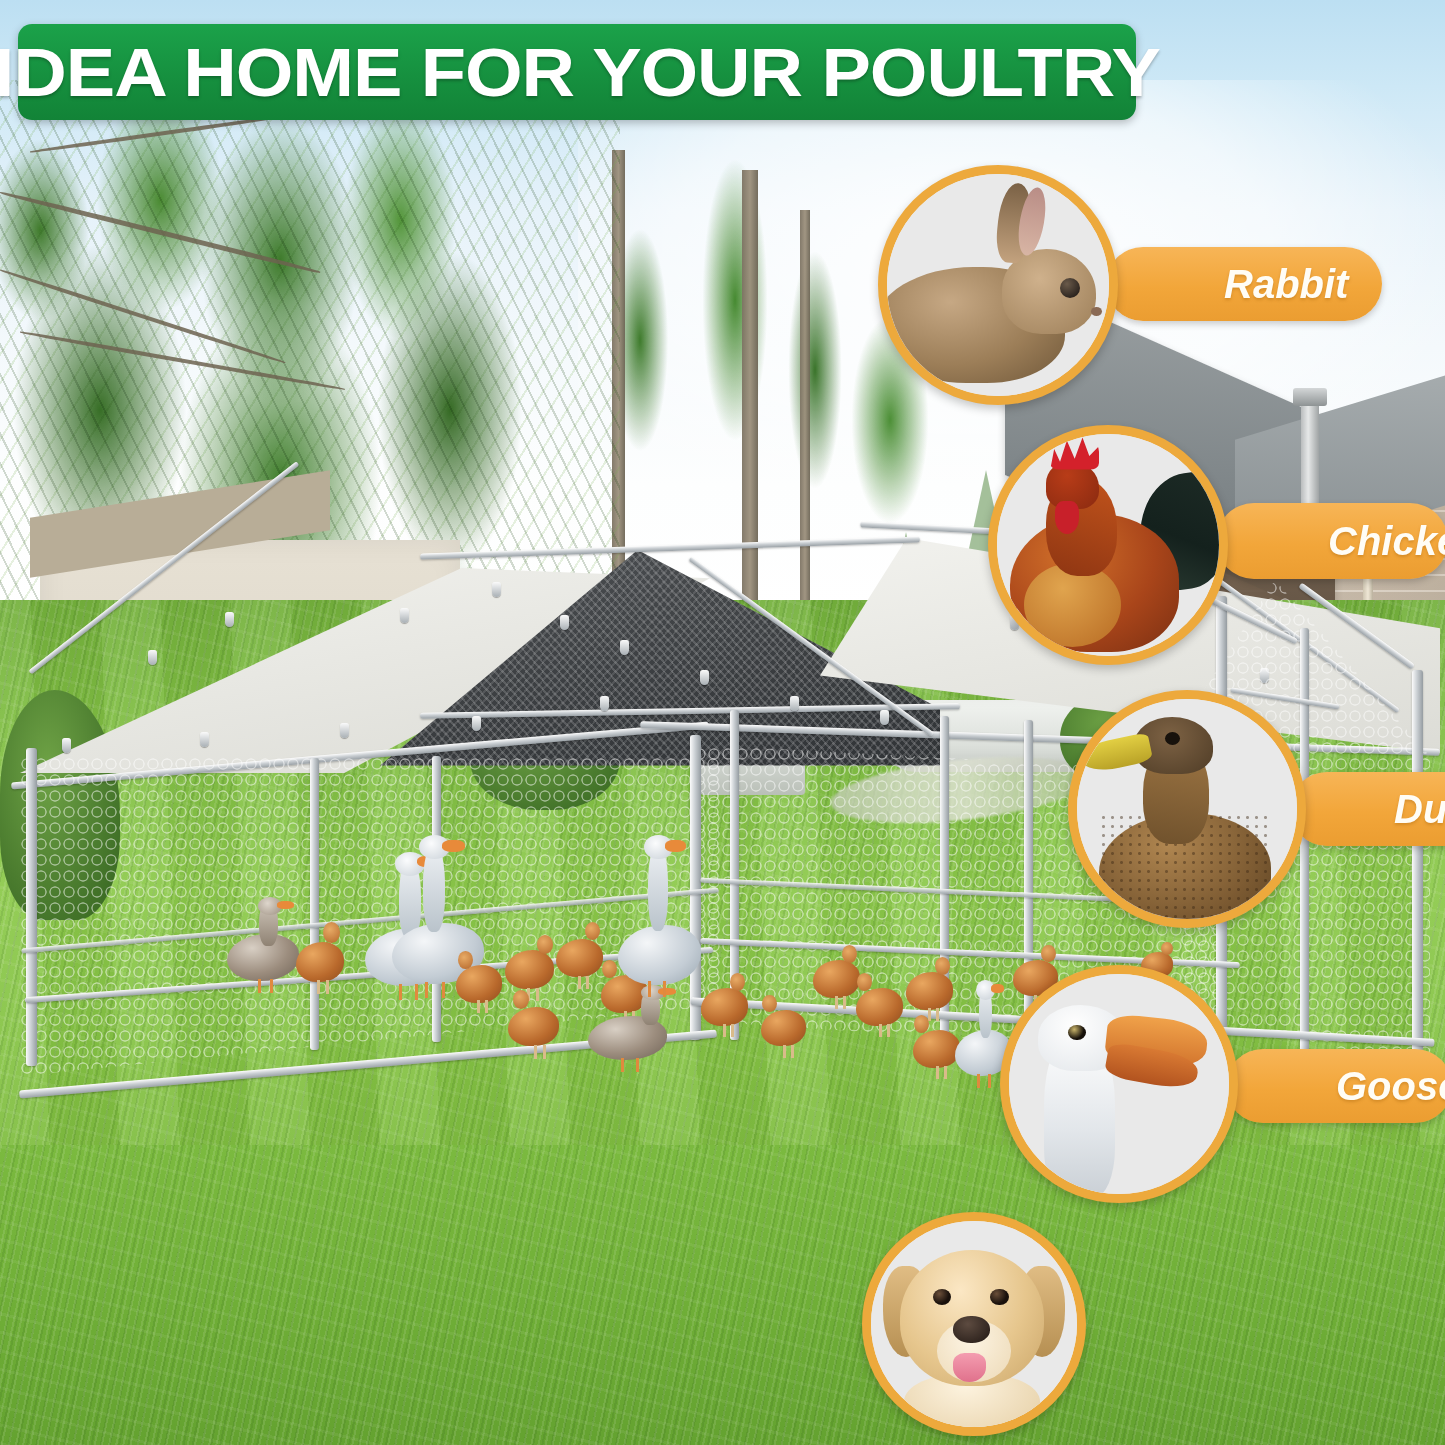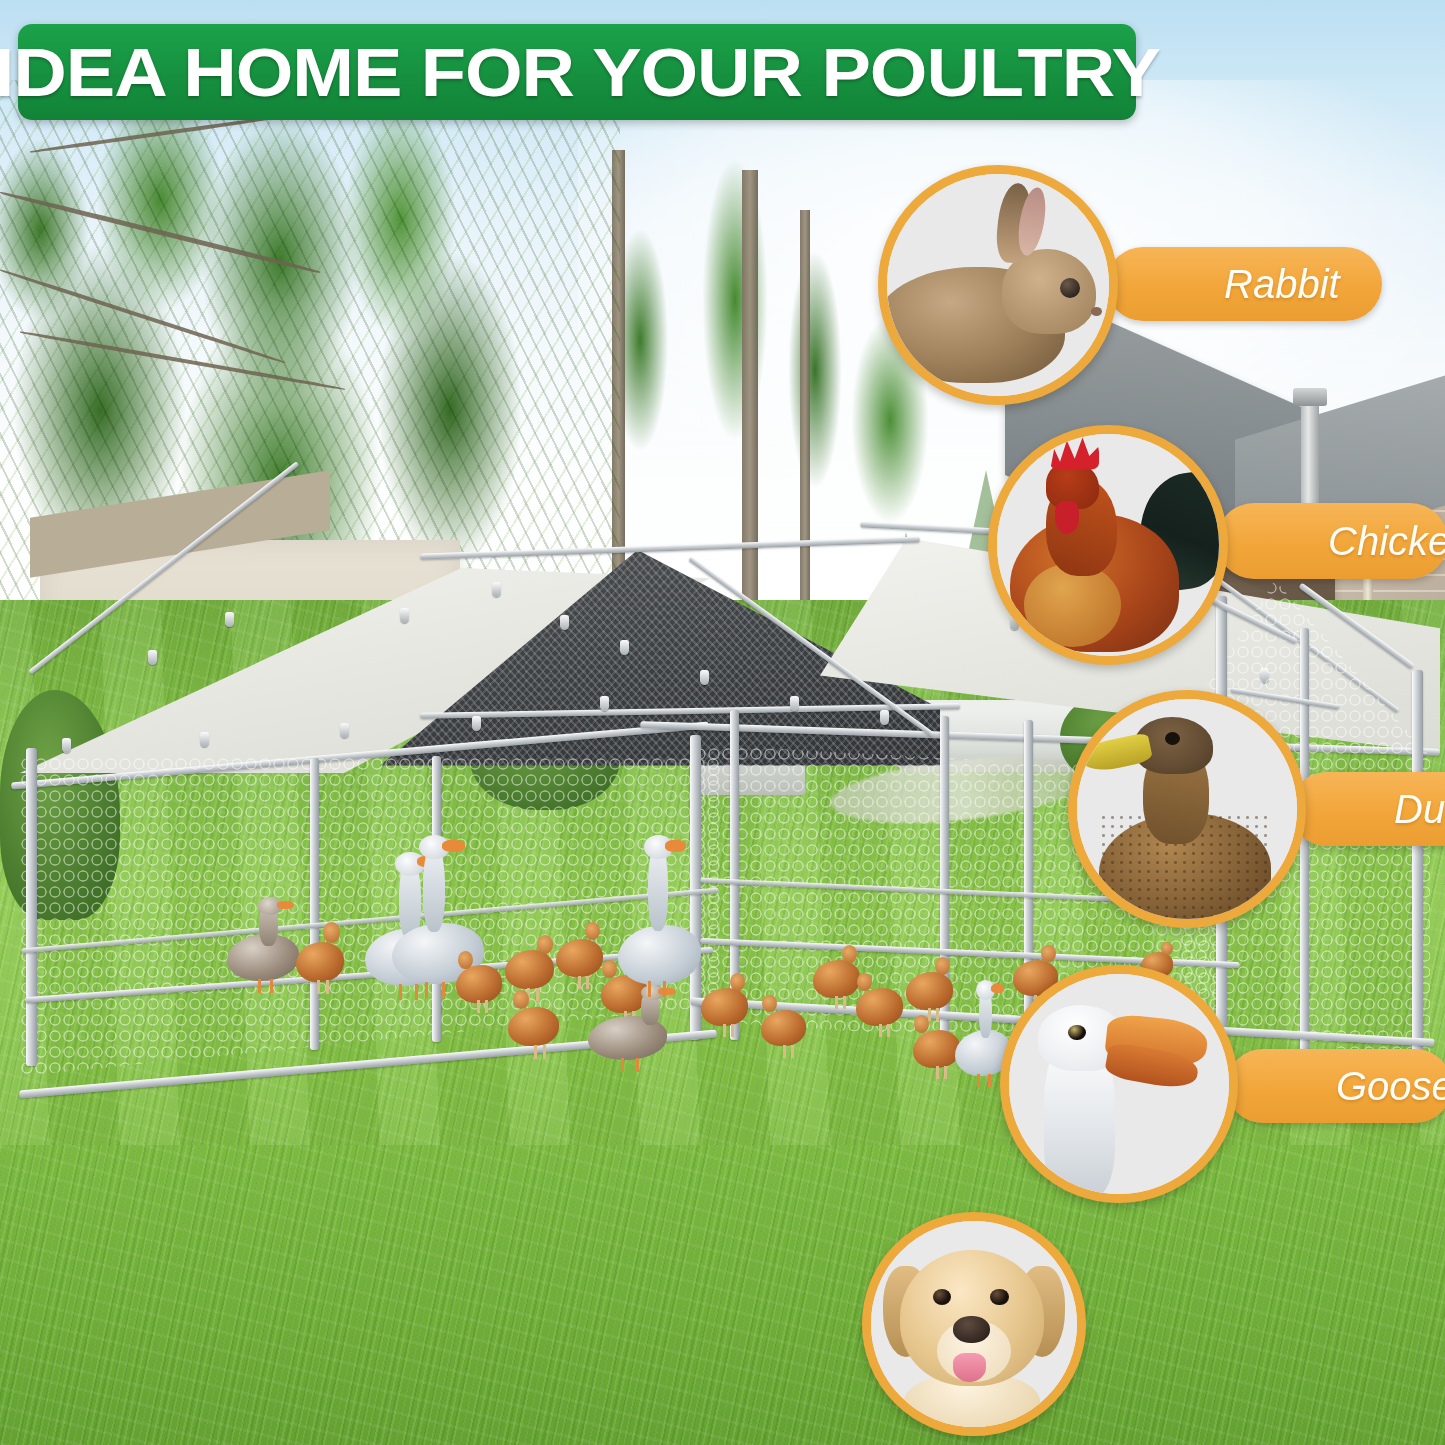--- a/index.html
+++ b/index.html
@@ -229,21 +229,21 @@
   .callout{ position:absolute; }
   .pill{
     position:absolute;
     background:linear-gradient(180deg,#f7b557 0%, #f2a63a 55%, #eb9d31 100%);
     border-radius:999px;
     display:flex; align-items:center;
     box-shadow:0 3px 7px rgba(0,0,0,.20);
   }
   .pill span{
     color:#fffdf6;
-    font-weight:normal;
+    font-weight:bold;
     font-style:italic;
     white-space:nowrap;
     text-shadow:0 2px 3px rgba(180,110,20,.45);
   }
   .ring{
     position:absolute; border-radius:50%;
     background:#ececec;
     border:9px solid #eda93c;
     overflow:hidden;
     box-shadow:0 4px 10px rgba(0,0,0,.22);

